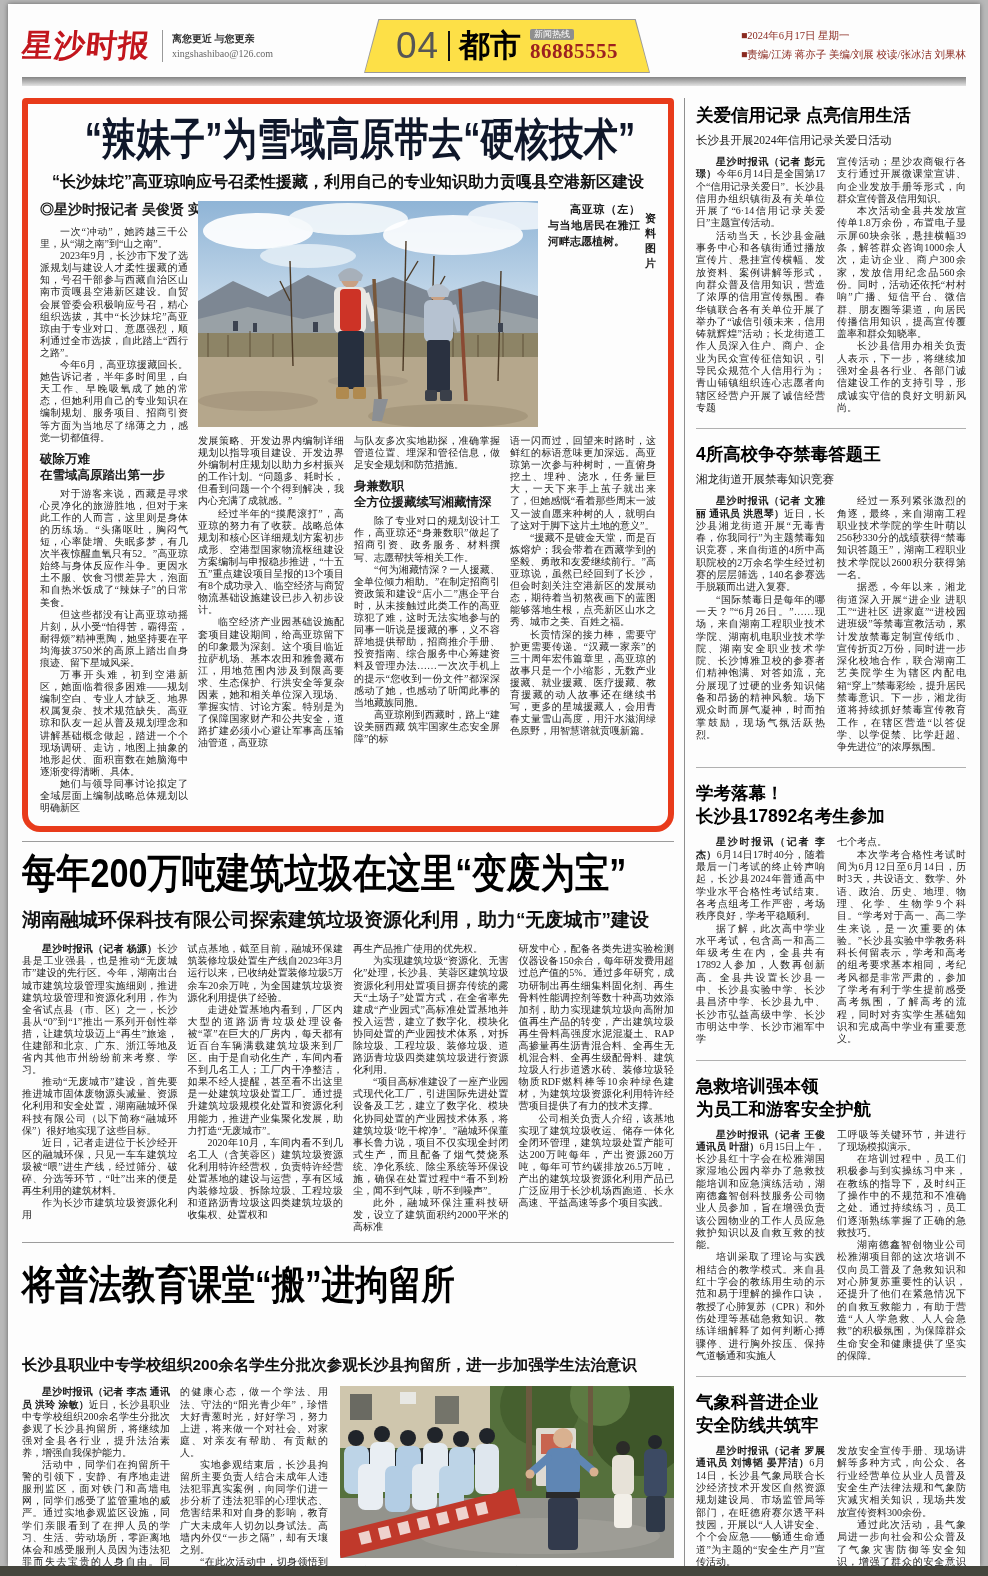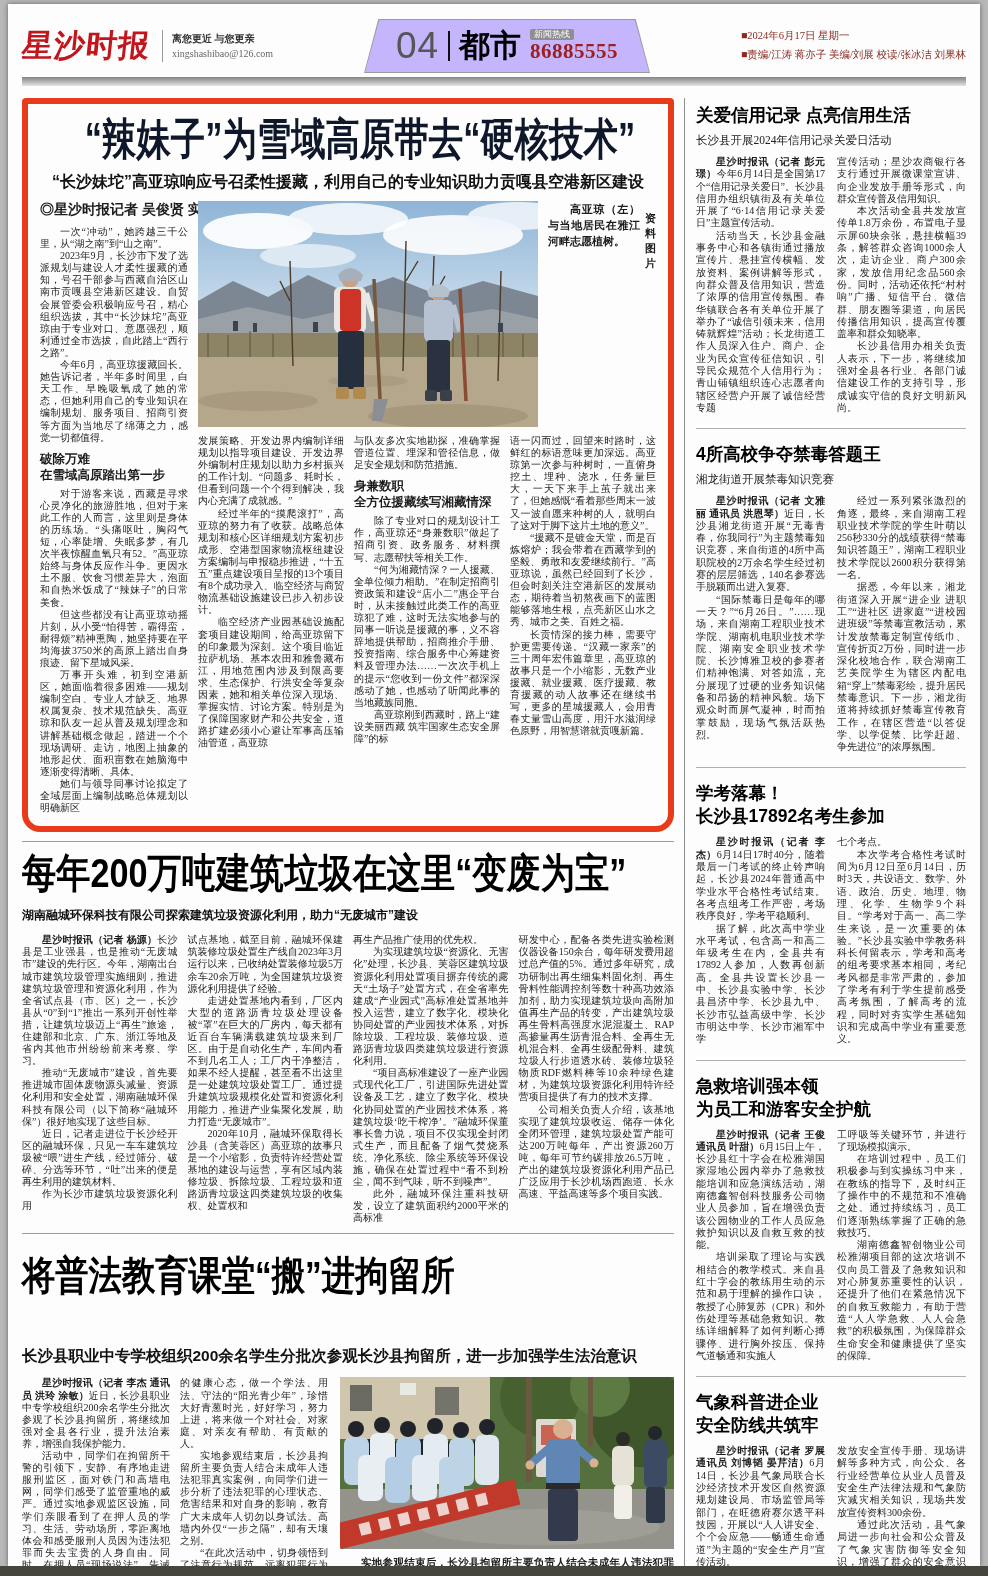--- a/index.html
+++ b/index.html
@@ -14,21 +14,21 @@
   .masthead-row { display:flex; align-items:center; justify-content:space-between; height:56px; }
   .brand-group { display:flex; align-items:center; }
   .brand { color:#c2161d; font-size:31px; font-weight:900; font-family:"Liberation Sans",sans-serif;
            transform:skewX(-6deg); letter-spacing:1px; white-space:nowrap; }
   .brand-div { width:1px; height:32px; background:#999; margin:0 9px 0 12px; }
   .brand-tag { font-size:10px; color:#333; line-height:1.5; }
   .brand-tag .t1 { font-weight:bold; }
   .brand-tag .t2 { color:#666; }
   .banner { position:relative; width:286px; height:54px; flex:none; }
   .banner-bg { position:absolute; inset:0; background:#9a9a9a; clip-path:polygon(5% 0,95% 0,100% 100%,0 100%); }
-  .banner-in { position:absolute; inset:1px; background:#c4b5fd; clip-path:polygon(5% 0,95% 0,100% 100%,0 100%);
+  .banner-in { position:absolute; inset:1px; background:#fde047; clip-path:polygon(5% 0,95% 0,100% 100%,0 100%);
                display:flex; align-items:center; justify-content:center; gap:9px; }
   .page-num { font-size:37px; color:#565656; font-family:"Liberation Sans",sans-serif; letter-spacing:1px; }
   .banner-sep { width:2px; height:30px; background:#111; }
   .section-name { font-size:31px; font-weight:900; color:#000; font-family:"Liberation Sans",sans-serif; }
   .hotline-wrap { display:flex; flex-direction:column; align-items:flex-start; line-height:1.1; }
   .hotline-tag { font-size:9px; color:#fff; background:#8e8e8e; padding:1px 4px; border-radius:2px; font-family:"Liberation Sans",sans-serif; }
   .hotline-num { font-size:21px; font-weight:bold; color:#9c2020; letter-spacing:.5px; }
   .header-right { font-size:10.5px; color:#8a2a20; line-height:1.8; white-space:nowrap; }
   .rule-bar { height:9px; background:linear-gradient(180deg,#848484,#e3e3e3); margin-top:3px; }
 
@@ -63,21 +63,21 @@
   .f-cap { flex:1; display:flex; justify-content:flex-end; padding-bottom:14px; }
   .f-cap p { font-size:11px; font-weight:bold; line-height:16px; }
   .f-cap .credit { font-size:11px; font-weight:bold; text-align:right; margin-top:10px; }
   .f-cols { display:flex; gap:10px; }
   .f-cols > div { flex:1; }
 
   
   .m-h1 { margin:8px 0 12px; font-family:"Liberation Sans",sans-serif; font-weight:900; color:#000;
           font-size:38px; line-height:44px; white-space:nowrap; }
   .m-h1 span { display:inline-block; transform:scale(.9,1.07); transform-origin:left center; }
-  .m-sub { margin:0 0 10px; font-family:"Liberation Sans",sans-serif; font-weight:bold; font-size:12px; color:#111; }
+  .m-sub { margin:0 0 10px; font-family:"Liberation Sans",sans-serif; font-weight:bold; font-size:19px; color:#111; }
   .m-cols { display:flex; gap:10px; }
   .m-cols > div { flex:1; }
 
   .b-h1 { margin:20px 0 8px; font-size:37px; }
   .b-sub { font-size:15.5px; margin-bottom:10px;margin-top:48px; }
   .b-body { display:flex; gap:12px; }
   .b-left { width:306px; flex:none; display:flex; gap:10px; }
   .b-left > div { flex:1; }
   .b-right { flex:1; }
   .b-photo { width:100%; height:172px; background:#7c8b72; overflow:hidden; }
@@ -276,21 +276,21 @@
             <div>
                 <p>推动“无废城市”建设，首先要推进城市固体废物源头减量、资源化利用和安全处置，湖南融城环保科技有限公司（以下简称“融城环保”）很好地实现了这些目标。</p>
                 <p>近日，记者走进位于长沙经开区的融城环保，只见一车车建筑垃圾被“喂”进生产线，经过筛分、破碎、分选等环节，“吐”出来的便是再生利用的建筑材料。</p>
                 <p>作为长沙市建筑垃圾资源化利用</p>
               </div>
           </div>
           <div>
             <p class="cont">试点基地，截至目前，融城环保建筑装修垃圾处置生产线自2023年3月运行以来，已收纳处置装修垃圾5万余车20余万吨，为全国建筑垃圾资源化利用提供了经验。</p>
             <div>
                 <p>走进处置基地内看到，厂区内大型的道路沥青垃圾处理设备被“罩”在巨大的厂房内，每天都有近百台车辆满载建筑垃圾来到厂区。由于是自动化生产，车间内看不到几名工人；工厂内干净整洁，如果不经人提醒，甚至看不出这里是一处建筑垃圾处置工厂。通过提升建筑垃圾规模化处置和资源化利用能力，推进产业集聚化发展，助力打造“无废城市”。</p>
-                <p>2020年10月，融城环保取得长沙县（含芙蓉区）高亚琼的故事只是一个小缩影，负责特许经营处置基地的建设与运营，享有区域内装修垃圾、拆除垃圾、工程垃圾和道路沥青垃圾这四类建筑垃圾的收集权、处置权和</p>
+                <p>2020年10月，车间内看不到几名工人（含芙蓉区）建筑垃圾资源化利用特许经营权，负责特许经营处置基地的建设与运营，享有区域内装修垃圾、拆除垃圾、工程垃圾和道路沥青垃圾这四类建筑垃圾的收集权、处置权和</p>
               </div>
           </div>
           <div>
             <p class="cont">再生产品推广使用的优先权。</p>
             <div>
                 <p>为实现建筑垃圾“资源化、无害化”处理，长沙县、芙蓉区建筑垃圾资源化利用处置项目摒弃传统的露天“土场子”处置方式，在全省率先建成“产业园式”高标准处置基地并投入运营，建立了数字化、模块化协同处置的产业园技术体系，对拆除垃圾、工程垃圾、装修垃圾、道路沥青垃圾四类建筑垃圾进行资源化利用。</p>
                 <p>“项目高标准建设了一座产业园式现代化工厂，引进国际先进处置设备及工艺，建立了数字化、模块化协同处置的产业园技术体系，将建筑垃圾‘吃干榨净’。”融城环保董事长鲁力说，项目不仅实现全封闭式生产，而且配备了烟气焚烧系统、净化系统、除尘系统等环保设施，确保在处置过程中“看不到粉尘，闻不到气味，听不到噪声”。</p>
                 <p>此外，融城环保注重科技研发，设立了建筑面积约2000平米的高标准</p>
               </div>
           </div>

